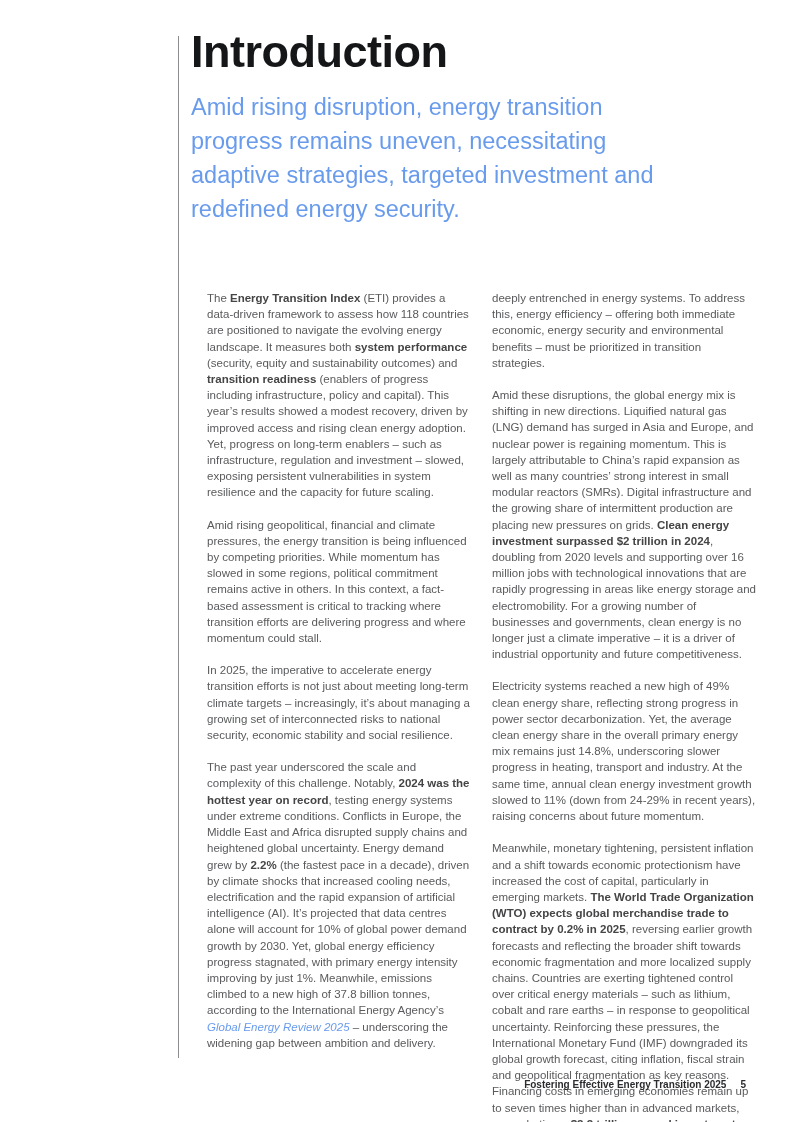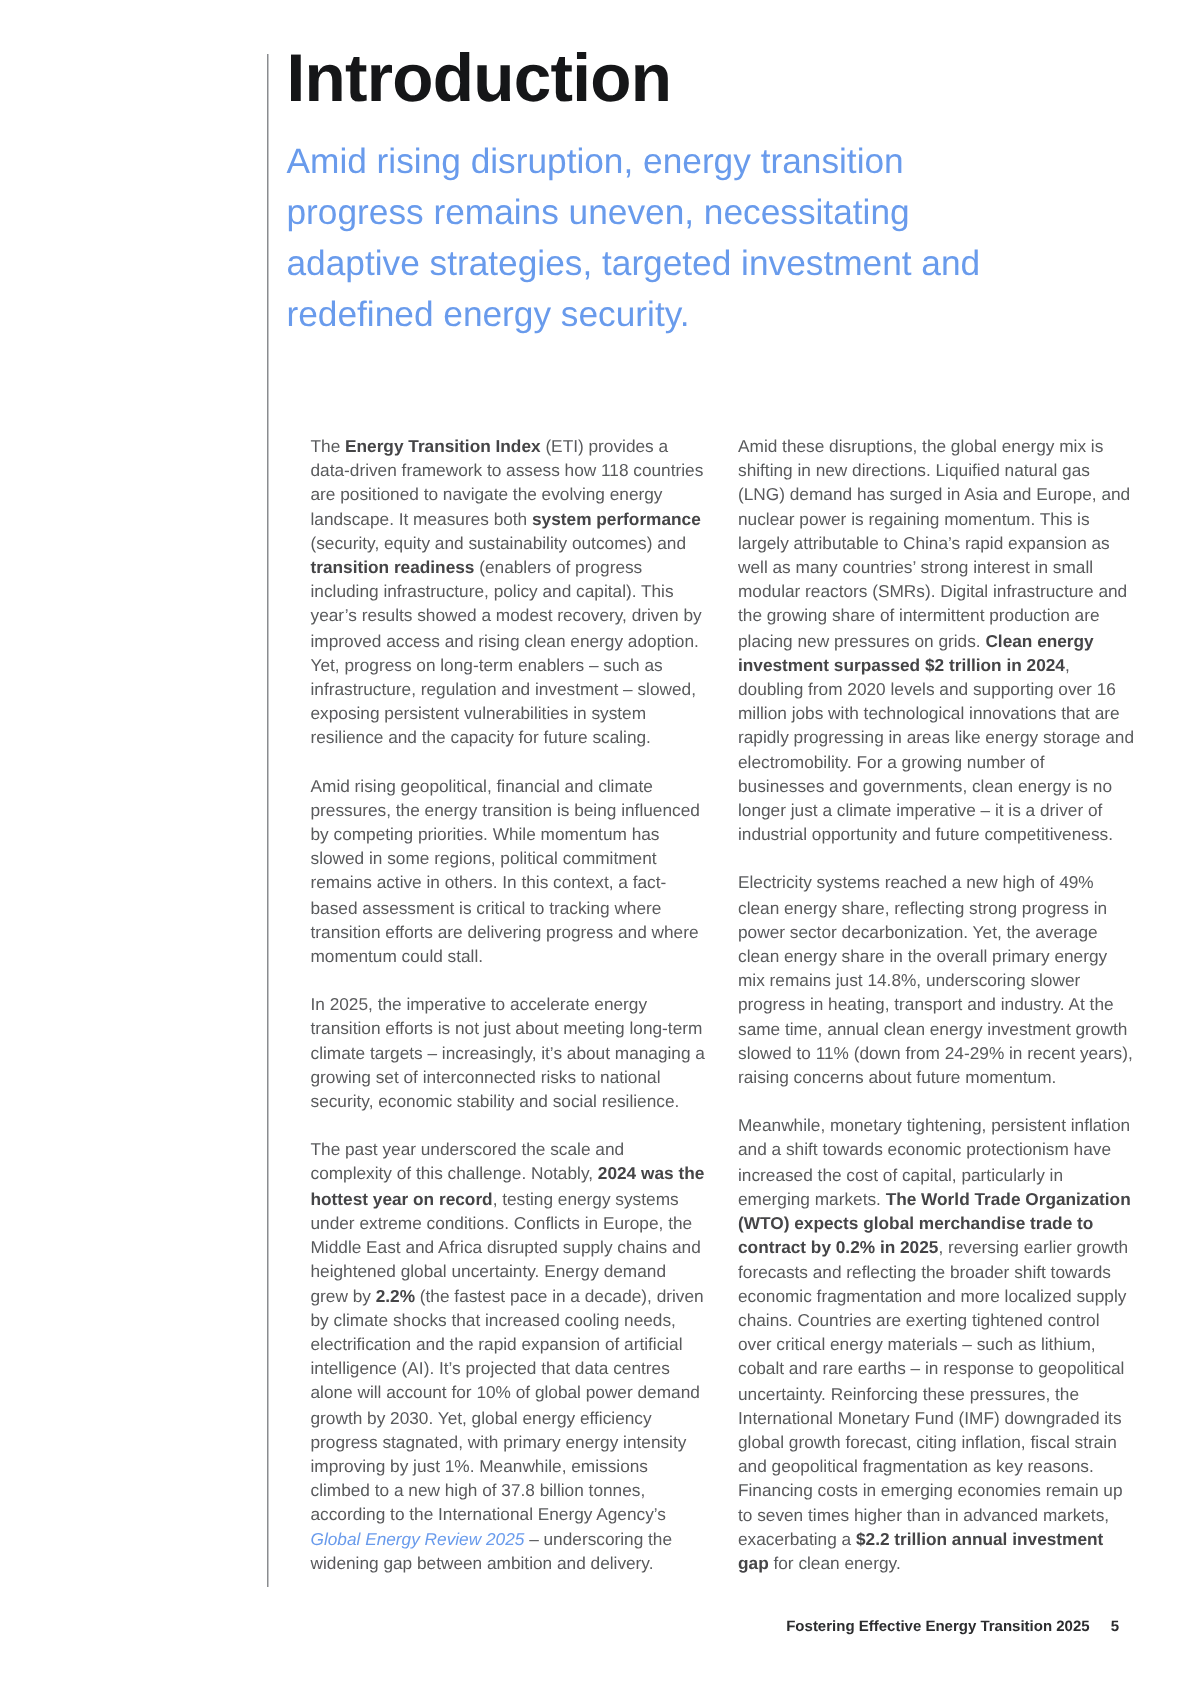--- a/index.html
+++ b/index.html
@@ -85,20 +85,21 @@
 
   <div class="columns">
     <div class="col">
         <p><span>The </span><span class="b">Energy Transition Index</span><span> (ETI) provides a data-driven framework to assess how 118 countries are positioned to navigate the evolving energy landscape. It measures both </span><span class="b">system performance</span><span> (security, equity and sustainability outcomes) and </span><span class="b">transition readiness</span><span> (enablers of progress including infrastructure, policy and capital). This year’s results showed a modest recovery, driven by improved access and rising clean energy adoption. Yet, progress on long-term enablers – such as infrastructure, regulation and investment – slowed, exposing persistent vulnerabilities in system resilience and the capacity for future scaling.</span></p>
         <p><span>Amid rising geopolitical, financial and climate pressures, the energy transition is being influenced by competing priorities. While momentum has slowed in some regions, political commitment remains active in others. In this context, a fact-based assessment is critical to tracking where transition efforts are delivering progress and where momentum could stall.</span></p>
         <p><span>In 2025, the imperative to accelerate energy transition efforts is not just about meeting long-term climate targets – increasingly, it’s about managing a growing set of interconnected risks to national security, economic stability and social resilience.</span></p>
         <p><span>The past year underscored the scale and complexity of this challenge. Notably, </span><span class="b">2024 was the hottest year on record</span><span>, testing energy systems under extreme conditions. Conflicts in Europe, the Middle East and Africa disrupted supply chains and heightened global uncertainty. Energy demand grew by </span><span class="b">2.2%</span><span> (the fastest pace in a decade), driven by climate shocks that increased cooling needs, electrification and the rapid expansion of artificial intelligence (AI). It’s projected that data centres alone will account for 10% of global power demand growth by 2030. Yet, global energy efficiency progress stagnated, with primary energy intensity improving by just 1%. Meanwhile, emissions climbed to a new high of 37.8 billion tonnes, according to the International Energy Agency’s </span><a class="link">Global Energy Review 2025</a><span> – underscoring the widening gap between ambition and delivery.</span></p>
       </div>
     <div class="col-divider"></div>
     <div class="col">
+        <p><span>deeply entrenched in energy systems. To address this, energy efficiency – offering both immediate economic, energy security and environmental benefits – must be prioritized in transition strategies.</span></p>
         <p><span>Amid these disruptions, the global energy mix is shifting in new directions. Liquified natural gas (LNG) demand has surged in Asia and Europe, and nuclear power is regaining momentum. This is largely attributable to China’s rapid expansion as well as many countries’ strong interest in small modular reactors (SMRs). Digital infrastructure and the growing share of intermittent production are placing new pressures on grids. </span><span class="b">Clean energy investment surpassed $2 trillion in 2024</span><span>, doubling from 2020 levels and supporting over 16 million jobs with technological innovations that are rapidly progressing in areas like energy storage and electromobility. For a growing number of businesses and governments, clean energy is no longer just a climate imperative – it is a driver of industrial opportunity and future competitiveness.</span></p>
         <p><span>Electricity systems reached a new high of 49% clean energy share, reflecting strong progress in power sector decarbonization. Yet, the average clean energy share in the overall primary energy mix remains just 14.8%, underscoring slower progress in heating, transport and industry. At the same time, annual clean energy investment growth slowed to 11% (down from 24-29% in recent years), raising concerns about future momentum.</span></p>
         <p><span>Meanwhile, monetary tightening, persistent inflation and a shift towards economic protectionism have increased the cost of capital, particularly in emerging markets. </span><span class="b">The World Trade Organization (WTO) expects global merchandise trade to contract by 0.2% in 2025</span><span>, reversing earlier growth forecasts and reflecting the broader shift towards economic fragmentation and more localized supply chains. Countries are exerting tightened control over critical energy materials – such as lithium, cobalt and rare earths – in response to geopolitical uncertainty. Reinforcing these pressures, the International Monetary Fund (IMF) downgraded its global growth forecast, citing inflation, fiscal strain and geopolitical fragmentation as key reasons. Financing costs in emerging economies remain up to seven times higher than in advanced markets, exacerbating a </span><span class="b">$2.2 trillion annual investment gap</span><span> for clean energy.</span></p>
       </div>
   </div>
 
   <div class="footer">
     <span>Fostering Effective Energy Transition 2025</span>
     <span>5</span>
   </div>

